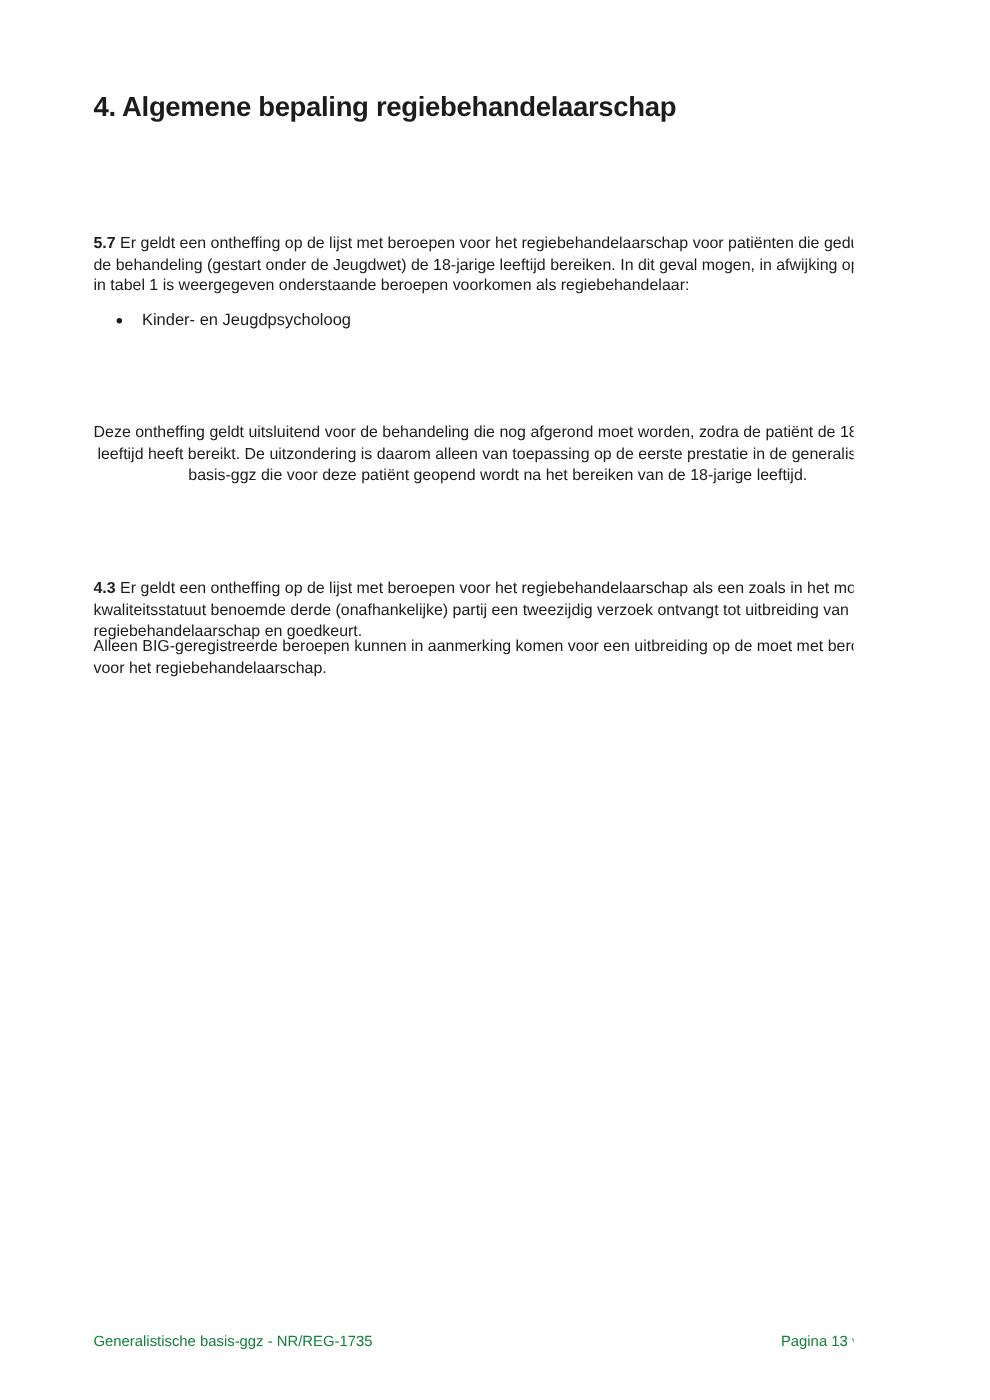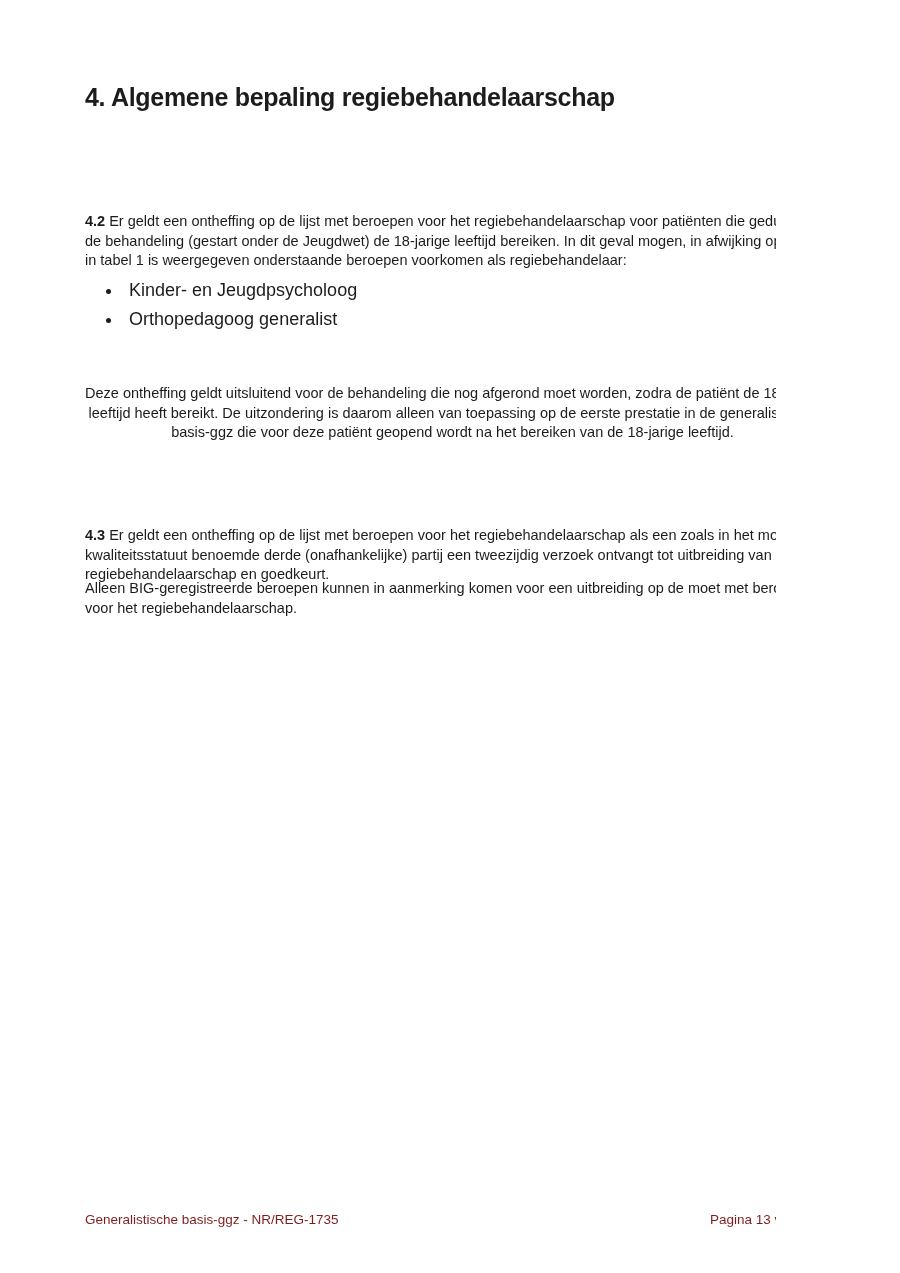--- a/index.html
+++ b/index.html
@@ -59,57 +59,53 @@
     width: 5px;
     height: 5px;
     border-radius: 50%;
     background: #1c1c1c;
     margin-left: 21px;
     margin-top: 8px;
     flex: 0 0 auto;
   }
   .bullet-text {
     margin-left: 18px;
-    font-size: 18px;
+    font-size: 15px;
     line-height: 19.6px;
   }
   .footer {
     position: absolute;
     left: 85px;
     top: 1211px;
     width: 730px;
     display: flex;
     justify-content: space-between;
     font-size: 13.5px;
     line-height: 18px;
-    color: #7f1d1d;
+    color: #15803d;
   }
 </style>
 </head>
 <body>
 
 <div class="page">
 
   <h1 class="heading">4. Algemene bepaling regiebehandelaarschap</h1>
 
 
   <p class="body-block p42">
-    <span class="para-num">4.2</span>
+    <span class="para-num">5.7</span>
     <span>Er geldt een ontheffing op de lijst met beroepen voor het regiebehandelaarschap voor patiënten die gedurende de behandeling (gestart onder de Jeugdwet) de 18-jarige leeftijd bereiken. In dit geval mogen, in afwijking op wat in tabel 1 is weergegeven onderstaande beroepen voorkomen als regiebehandelaar:</span>
   </p>
 
   <div class="bullet-row bullet-1">
     <span class="bullet-dot"></span>
     <span class="bullet-text">Kinder- en Jeugdpsycholoog</span>
   </div>
 
-  <div class="bullet-row bullet-2">
-    <span class="bullet-dot"></span>
-    <span class="bullet-text">Orthopedagoog generalist</span>
-  </div>
 
   <p class="body-block p-deze">Deze ontheffing geldt uitsluitend voor de behandeling die nog afgerond moet worden, zodra de patiënt de 18-jarige leeftijd heeft bereikt. De uitzondering is daarom alleen van toepassing op de eerste prestatie in de generalistische basis-ggz die voor deze patiënt geopend wordt na het bereiken van de 18-jarige leeftijd.</p>
 
   <p class="body-block p43">
     <span class="para-num">4.3</span>
     <span>Er geldt een ontheffing op de lijst met beroepen voor het regiebehandelaarschap als een zoals in het model-kwaliteitsstatuut benoemde derde (onafhankelijke) partij een tweezijdig verzoek ontvangt tot uitbreiding van het regiebehandelaarschap en goedkeurt.</span>
   </p>
 
   <p class="body-block p-big">Alleen BIG-geregistreerde beroepen kunnen in aanmerking komen voor een uitbreiding op de moet met beroepen voor het regiebehandelaarschap.</p>
 

